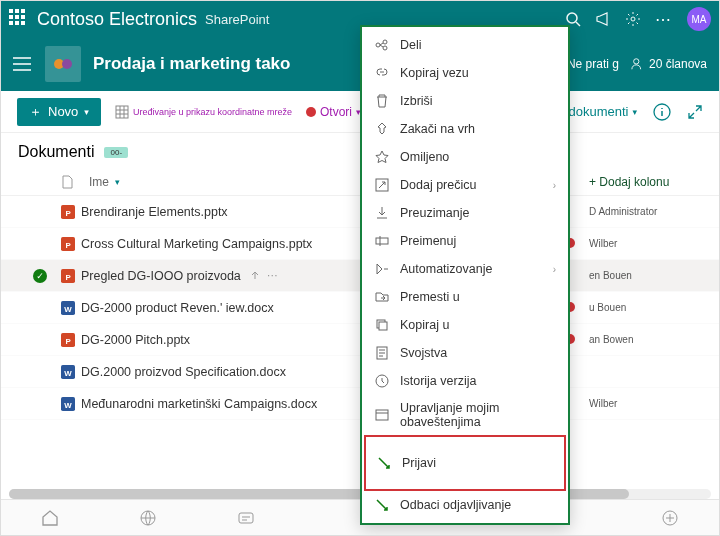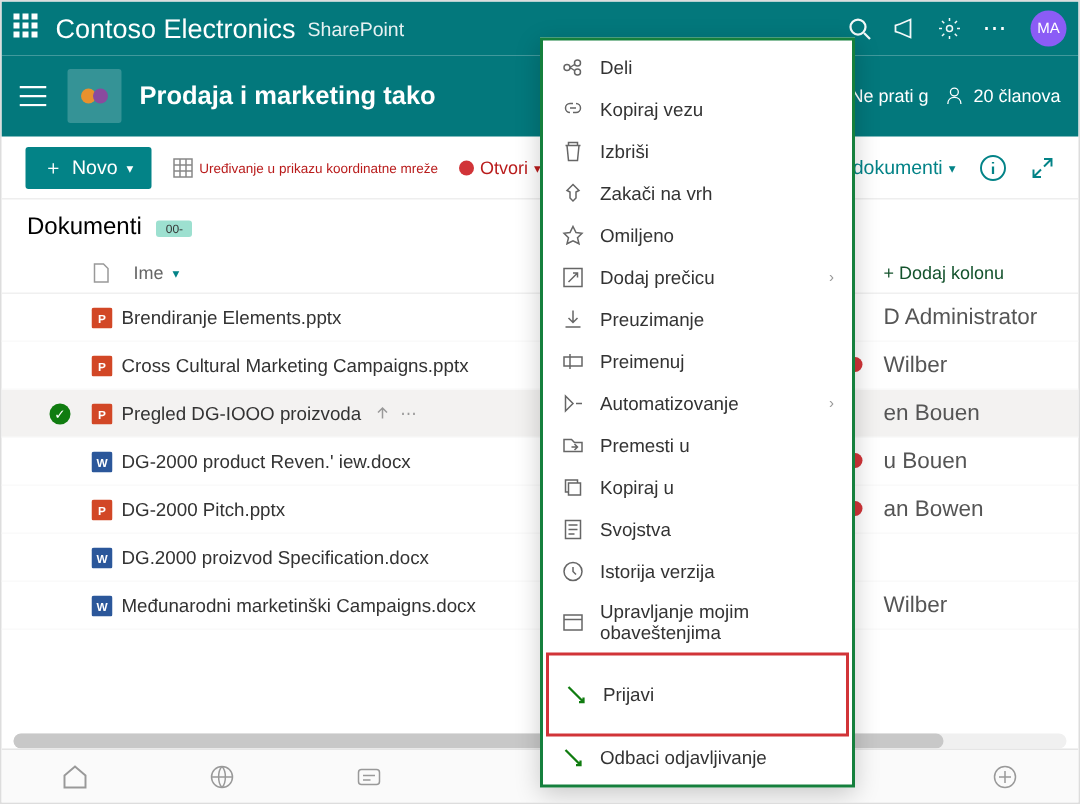--- a/index.html
+++ b/index.html
@@ -12,39 +12,39 @@
 .suite-right{margin-left:auto;display:flex;align-items:center;gap:14px}
 .suite-ico{width:16px;height:16px;opacity:.95}
 .avatar{width:24px;height:24px;border-radius:50%;background:#8b5cf6;font-size:10px;display:flex;align-items:center;justify-content:center;color:#fff}
 .site-header{height:54px;background:#03787c;display:flex;align-items:center;padding:0 12px;color:#fff}
 .hamburger{margin-right:14px}
 .site-logo{width:36px;height:36px;background:#fff3;border-radius:2px;display:flex;align-items:center;justify-content:center;margin-right:12px}
 .site-title{font-size:17px;font-weight:700}
 .site-meta{margin-left:auto;display:flex;align-items:center;gap:4px;font-size:12px}
 .cmdbar{height:42px;display:flex;align-items:center;padding:0 16px;gap:14px;border-bottom:1px solid #eee}
 .btn-new{background:#038387;color:#fff;padding:5px 12px;border-radius:2px;font-size:13px;display:flex;align-items:center;gap:6px}
-.cmd-item{font-size:12px;color:#b91c1c;display:flex;align-items:center;gap:4px}
+.cmd-item{font-size:12px;color:#a21caf;display:flex;align-items:center;gap:4px}
 .cmd-right{margin-left:auto;display:flex;align-items:center;gap:16px}
 .view-sel{color:#038387;font-size:13px;display:flex;align-items:center;gap:4px}
 .info-ico,.expand-ico{color:#038387}
 .lib-title{padding:10px 17px;font-size:16px;font-weight:400;display:flex;align-items:center;gap:10px}
 .lib-title .badge{background:#9de0d0;font-size:8px;padding:1px 6px;border-radius:2px;color:#333}
 .col-headers{display:flex;padding:4px 20px 6px 60px;font-size:12px;color:#666;border-bottom:1px solid #f0f0f0}
 .col-headers .c1{width:28px}
 .col-headers .c2{flex:1;display:flex;align-items:center;gap:6px}
 .col-headers .c3{width:110px}
 .col-headers .c4{width:110px;color:#14532d}
 .files{}
 .row{display:flex;align-items:center;padding:6px 20px 6px 24px;font-size:12.5px;color:#333;border-bottom:1px solid #fafafa;height:32px}
 .row.sel{background:#f3f2f1}
 .chk{width:30px;display:flex;justify-content:center}
 .ftype{width:26px;display:flex;justify-content:center}
 .fname{flex:1;display:flex;align-items:center;gap:8px}
 .status{width:24px}
-.mod{width:110px;color:#555;font-size:15px}
+.mod{width:110px;color:#555;font-size:10px}
 .p-icon{width:14px;height:14px}
 .red-dot{width:10px;height:10px;border-radius:50%;background:#d13438;display:inline-block}
 .green-chk{width:14px;height:14px;border-radius:50%;background:#107c10;display:inline-flex;align-items:center;justify-content:center;color:#fff;font-size:9px}
 .ctx-menu{position:absolute;left:359px;top:24px;width:210px;background:#fff;box-shadow:0 4px 16px rgba(0,0,0,.2);border:2px solid #15803d;z-index:50;font-size:12.5px;padding:4px 0}
 .ctx-item{display:flex;align-items:center;gap:10px;padding:6px 12px;color:#333;cursor:pointer}
 .ctx-item.hl{border:2px solid #d13438;margin:0 2px;padding:18px 10px}
 .ctx-ico{width:16px;height:16px;display:flex;align-items:center;justify-content:center;color:#555;flex-shrink:0}
 .ctx-chev{margin-left:auto;color:#999;font-size:10px}
 .bottom-bar{position:absolute;bottom:0;left:0;right:0;height:36px;border-top:1px solid #e5e5e5;background:#fafafa;display:flex;align-items:center;padding:0 40px;gap:80px;color:#888}
 .scroll-track{position:absolute;bottom:36px;left:8px;right:8px;height:10px;background:#f0f0f0;border-radius:5px}

